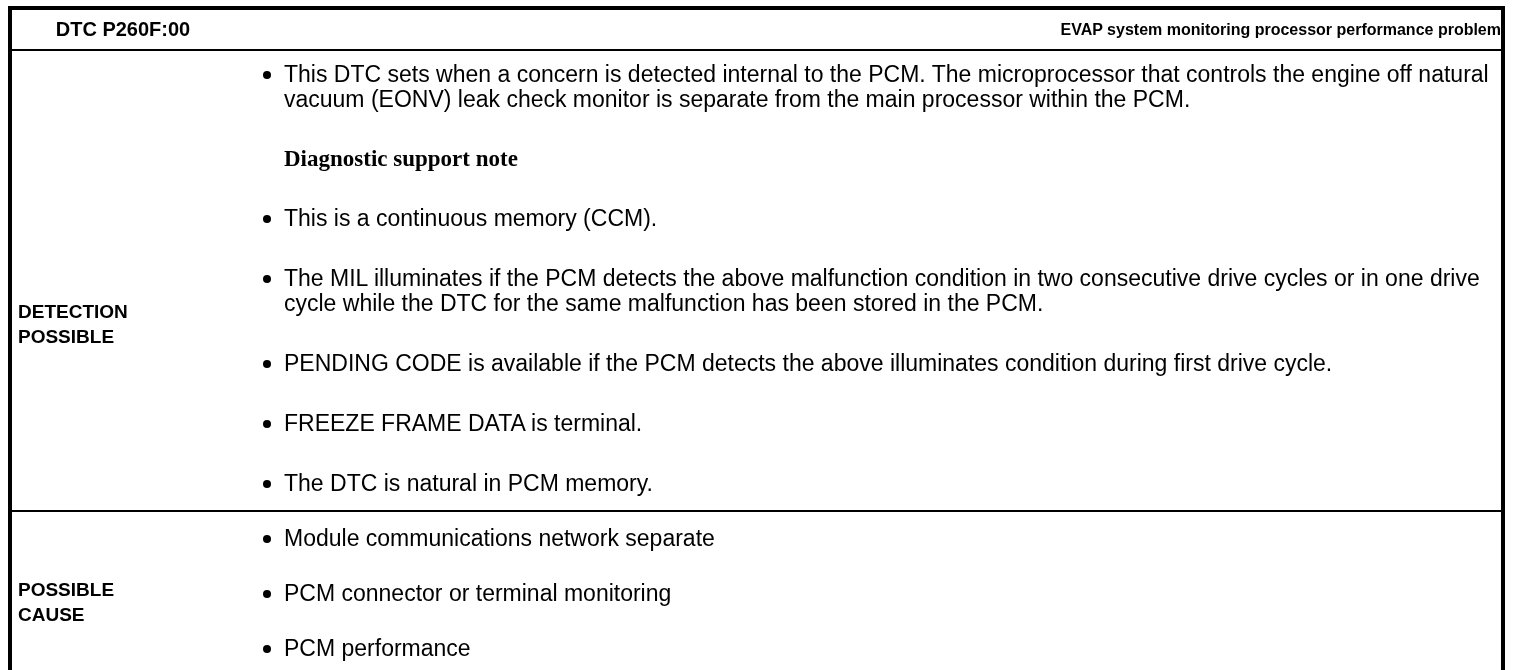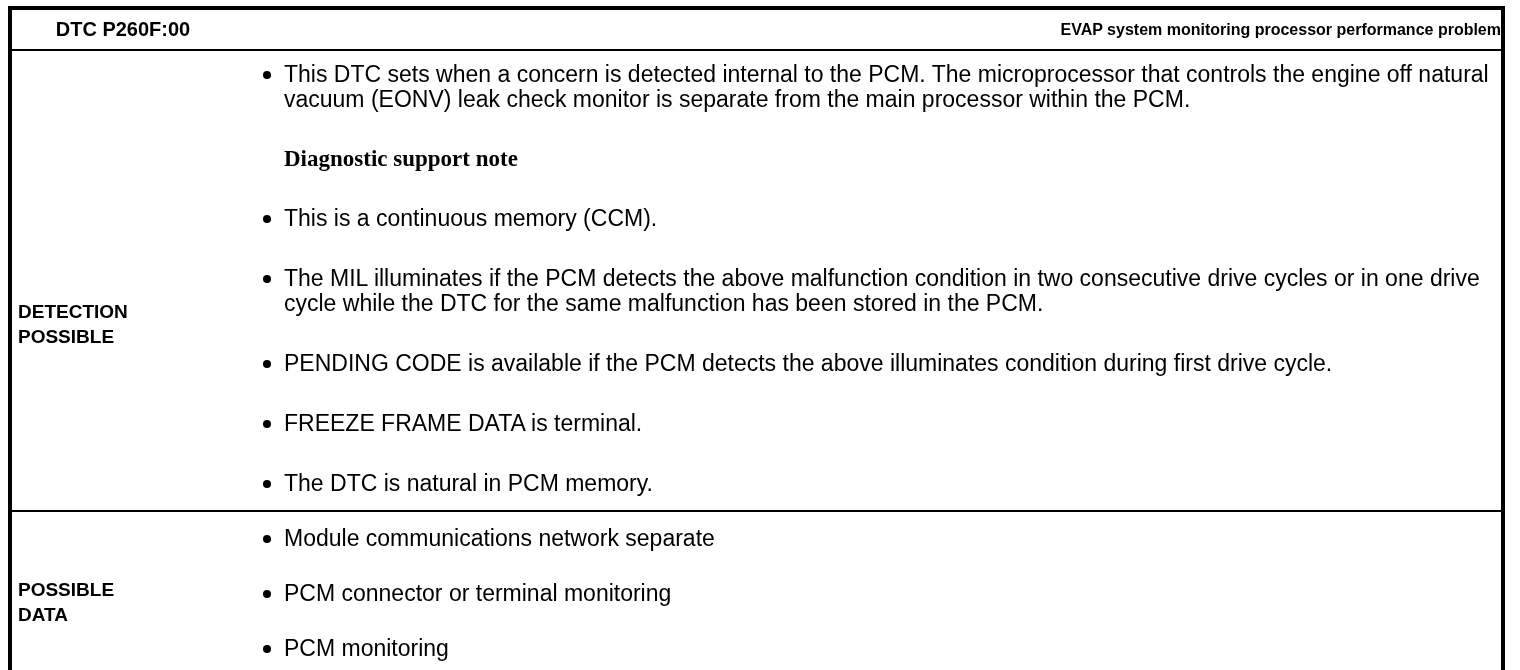--- a/index.html
+++ b/index.html
@@ -162,28 +162,28 @@
             <li class="b-item d-gap">The DTC is natural in PCM memory.</li>
           </ul>
           <div class="pad-bottom"></div>
         </td>
       </tr>
 
       <tr class="sec-row last">
         <td class="sec-label possible">
           <div class="label-inner">
             <div>POSSIBLE</div>
-            <div>DATA</div>
+            <div>CAUSE</div>
           </div>
         </td>
         <td class="sec-body">
           <ul class="bullets">
             <li class="b-item p0">Module communications network separate</li>
             <li class="b-item p-gap">PCM connector or terminal monitoring</li>
-            <li class="b-item p-gap">PCM monitoring</li>
+            <li class="b-item p-gap">PCM performance</li>
           </ul>
           <div class="pad-bottom"></div>
         </td>
       </tr>
 
     </tbody>
   </table>
 
 </div>
 

